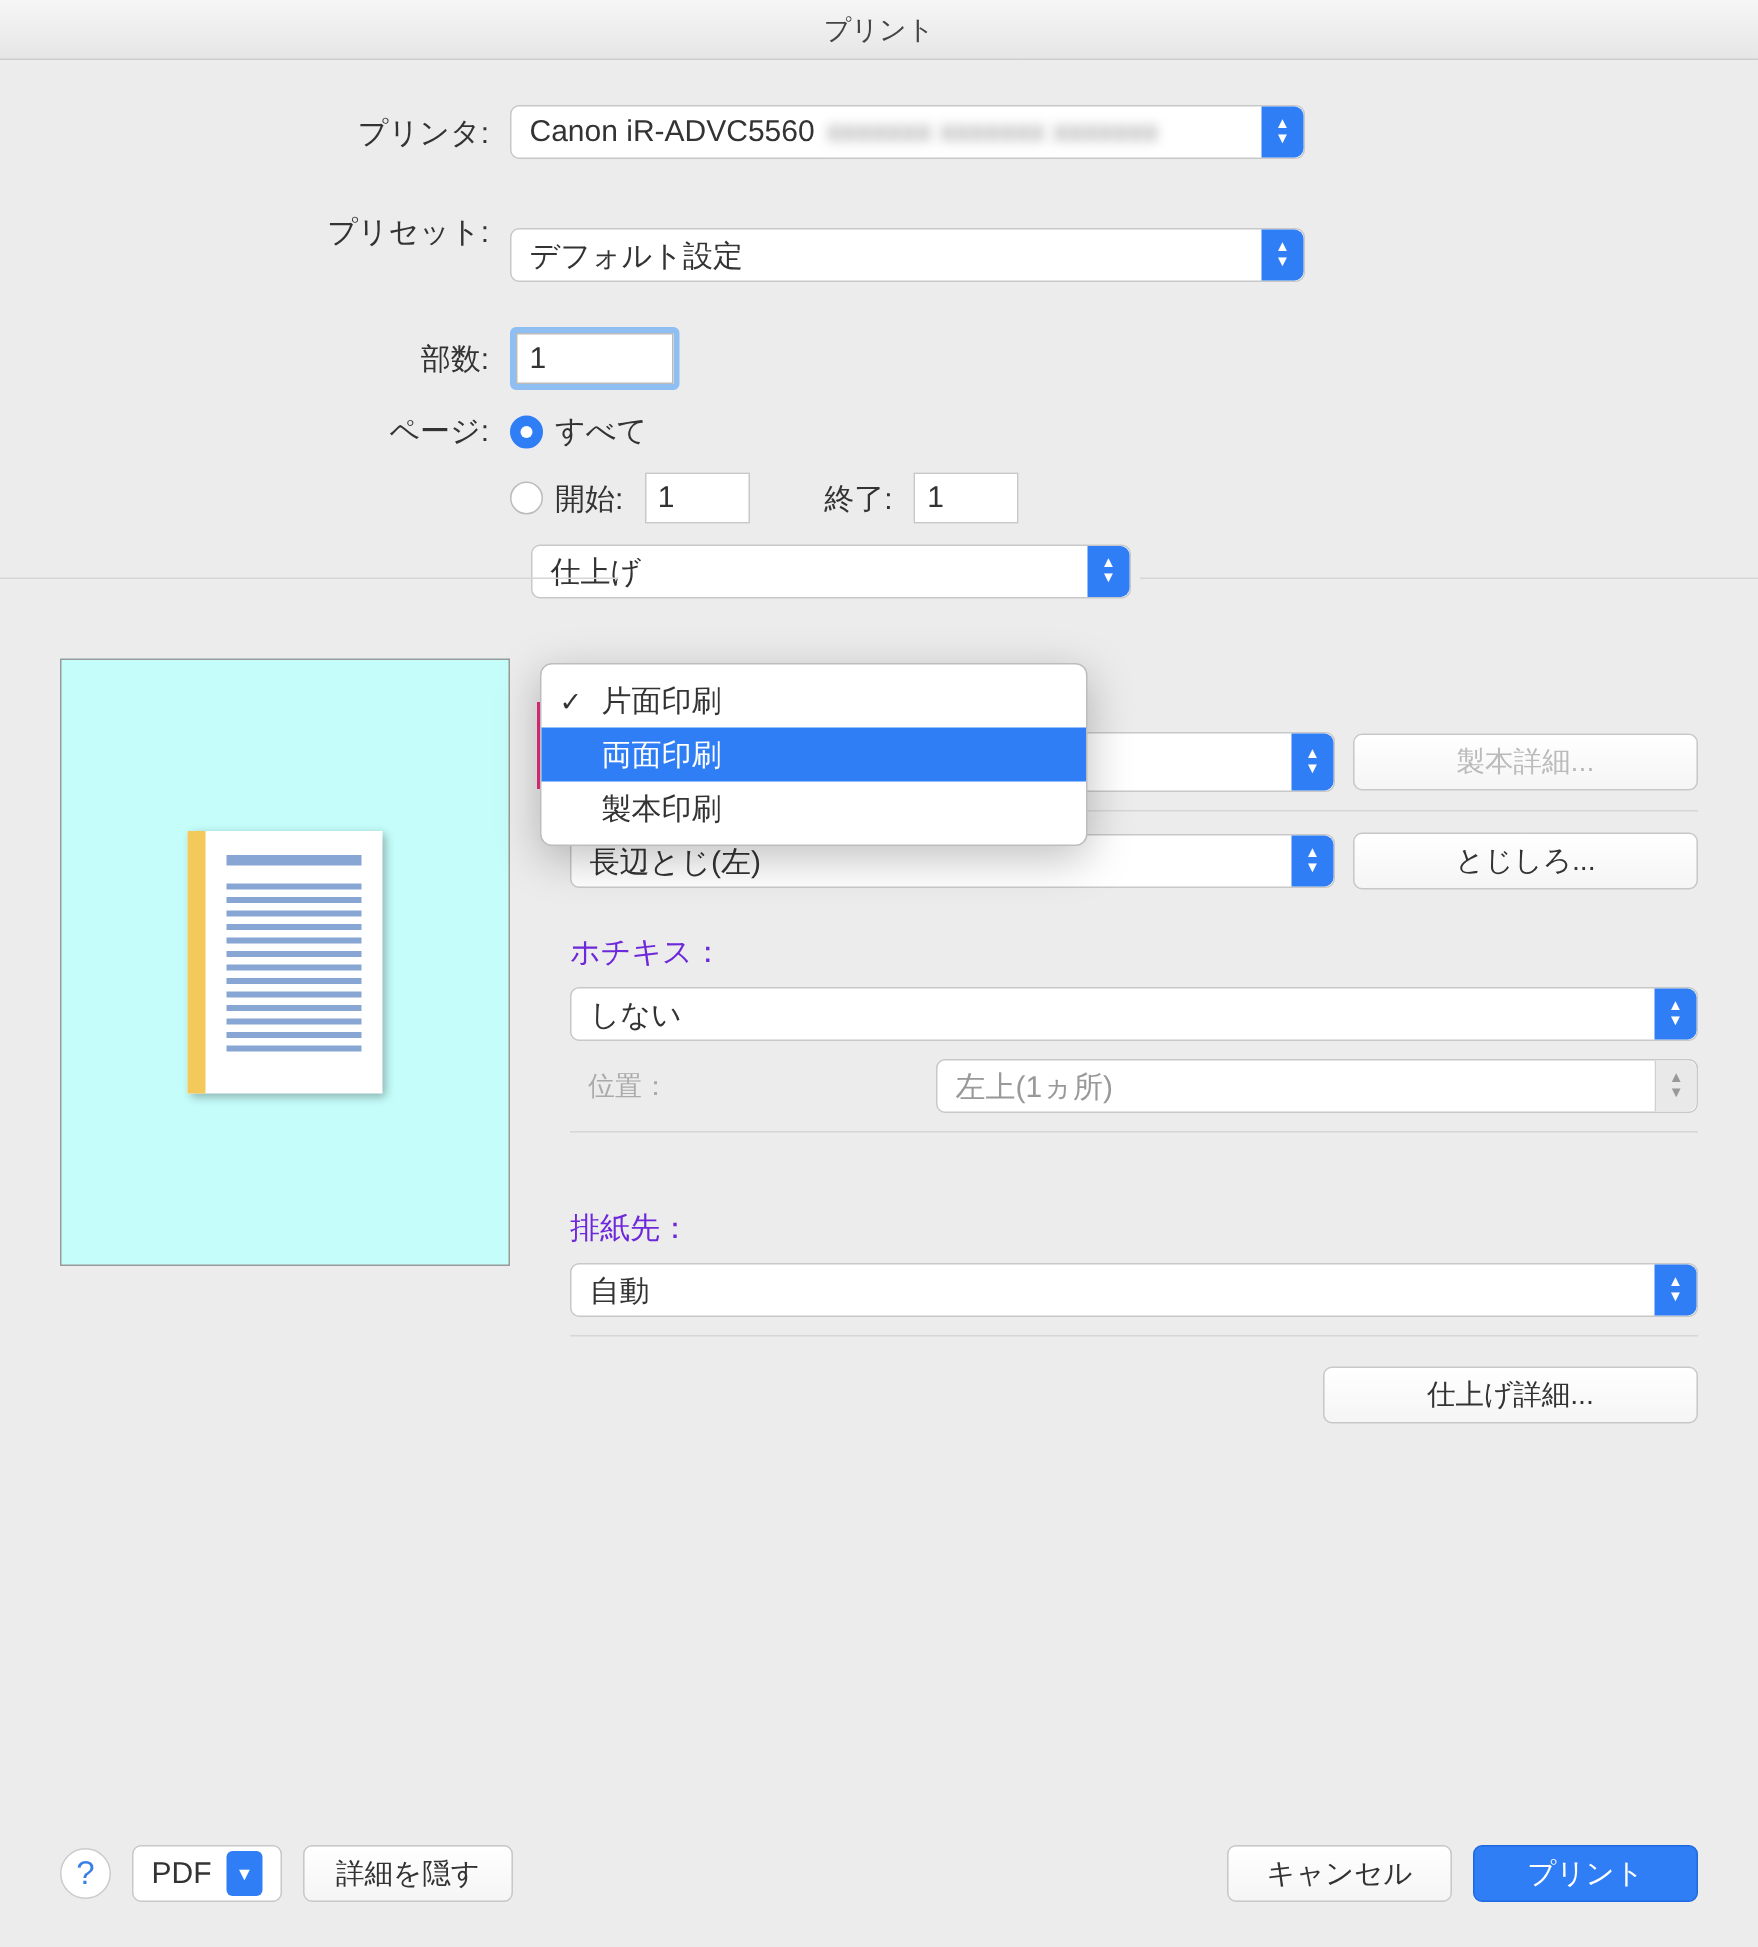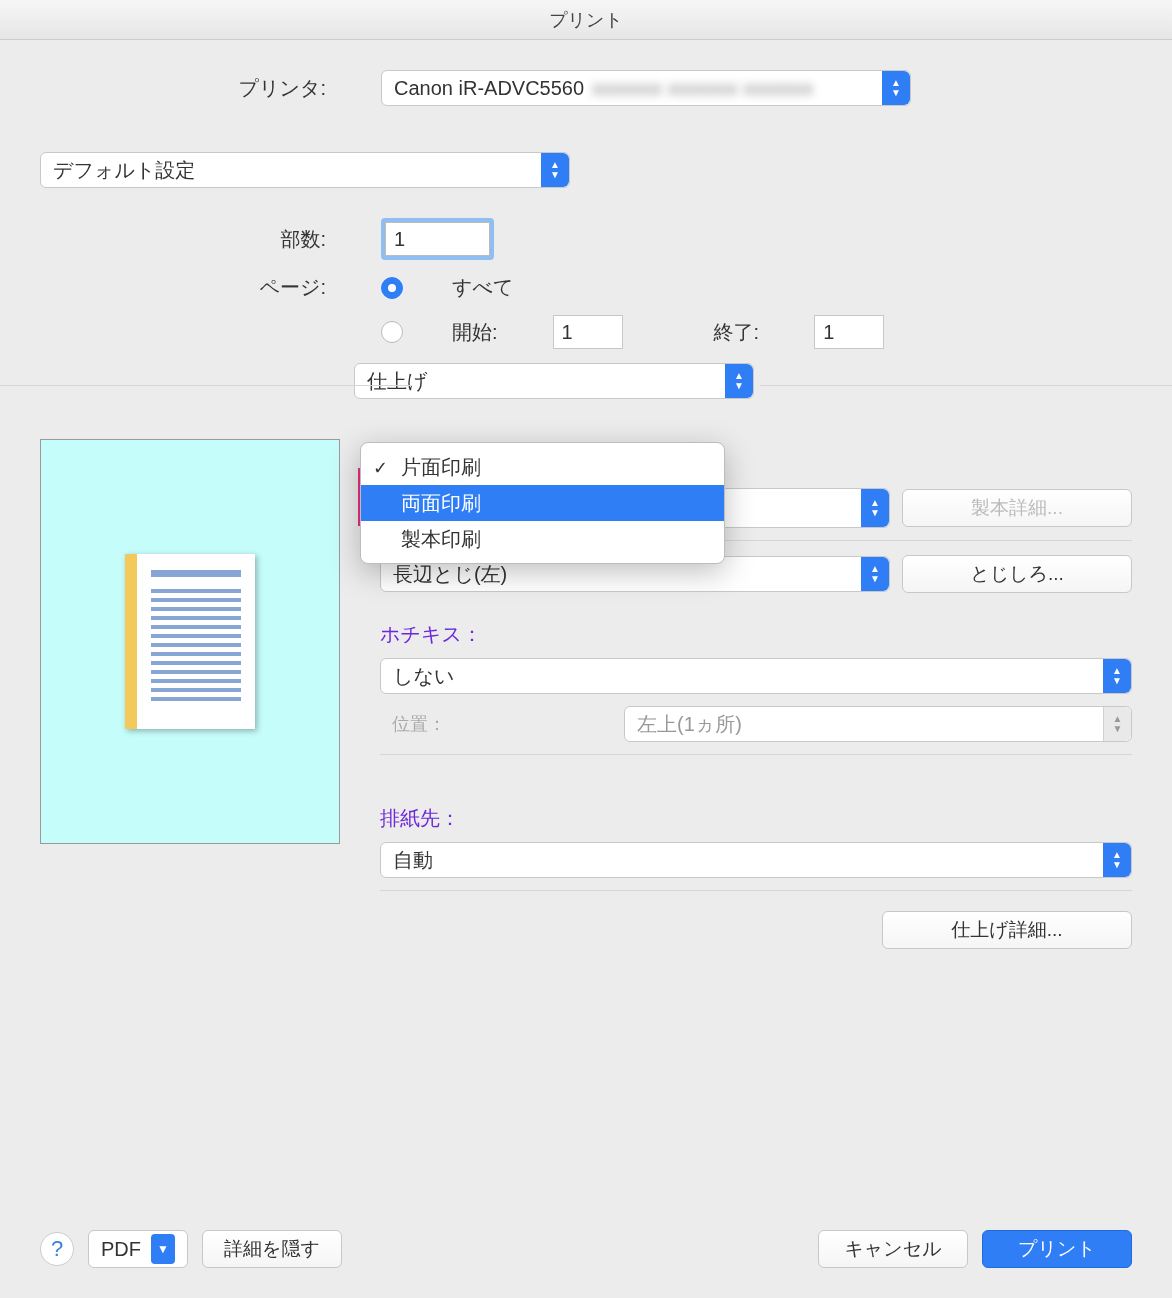--- a/index.html
+++ b/index.html
@@ -15,21 +15,21 @@
   .titlebar {
     height: 40px;
     text-align: center;
     line-height: 40px;
     font-size: 18px;
     color: #444;
     background: linear-gradient(#f6f6f6,#e6e6e6);
     border-bottom: 1px solid #ccc;
   }
   .content { padding: 30px 40px 0 40px; }
-  .row { display: flex; align-items: center; margin-bottom: 14px; gap: 41px; }
+  .row { display: flex; align-items: center; margin-bottom: 14px; }
   .label { width: 300px; text-align: right; padding-right: 14px; font-size: 20px; color: #333; }
   .select {
     flex: 1;
     height: 36px;
     background: #fff;
     border: 1px solid #c8c8c8;
     border-radius: 6px;
     display: flex;
     align-items: center;
     padding: 0 12px;
@@ -185,20 +185,21 @@
   <div class="row">
     <div class="label">プリンタ:</div>
     <div class="select" style="max-width:530px;">
       <span>Canon iR-ADVC5560</span>
       <span style="margin-left:8px; filter:blur(4px); color:#888;">xxxxxxx xxxxxxx xxxxxxx</span>
       <span class="arrows">▲<br>▼</span>
     </div>
   </div>
 
   <div class="row">
+    <div class="label">プリセット:</div>
     <div class="select" style="max-width:530px;margin-top:32px;">
       <span>デフォルト設定</span>
       <span class="arrows">▲<br>▼</span>
     </div>
   </div>
 
   <div class="row" style="margin-top:30px;">
     <div class="label">部数:</div>
     <div class="copies-wrap">
       <div class="input">1</div>

